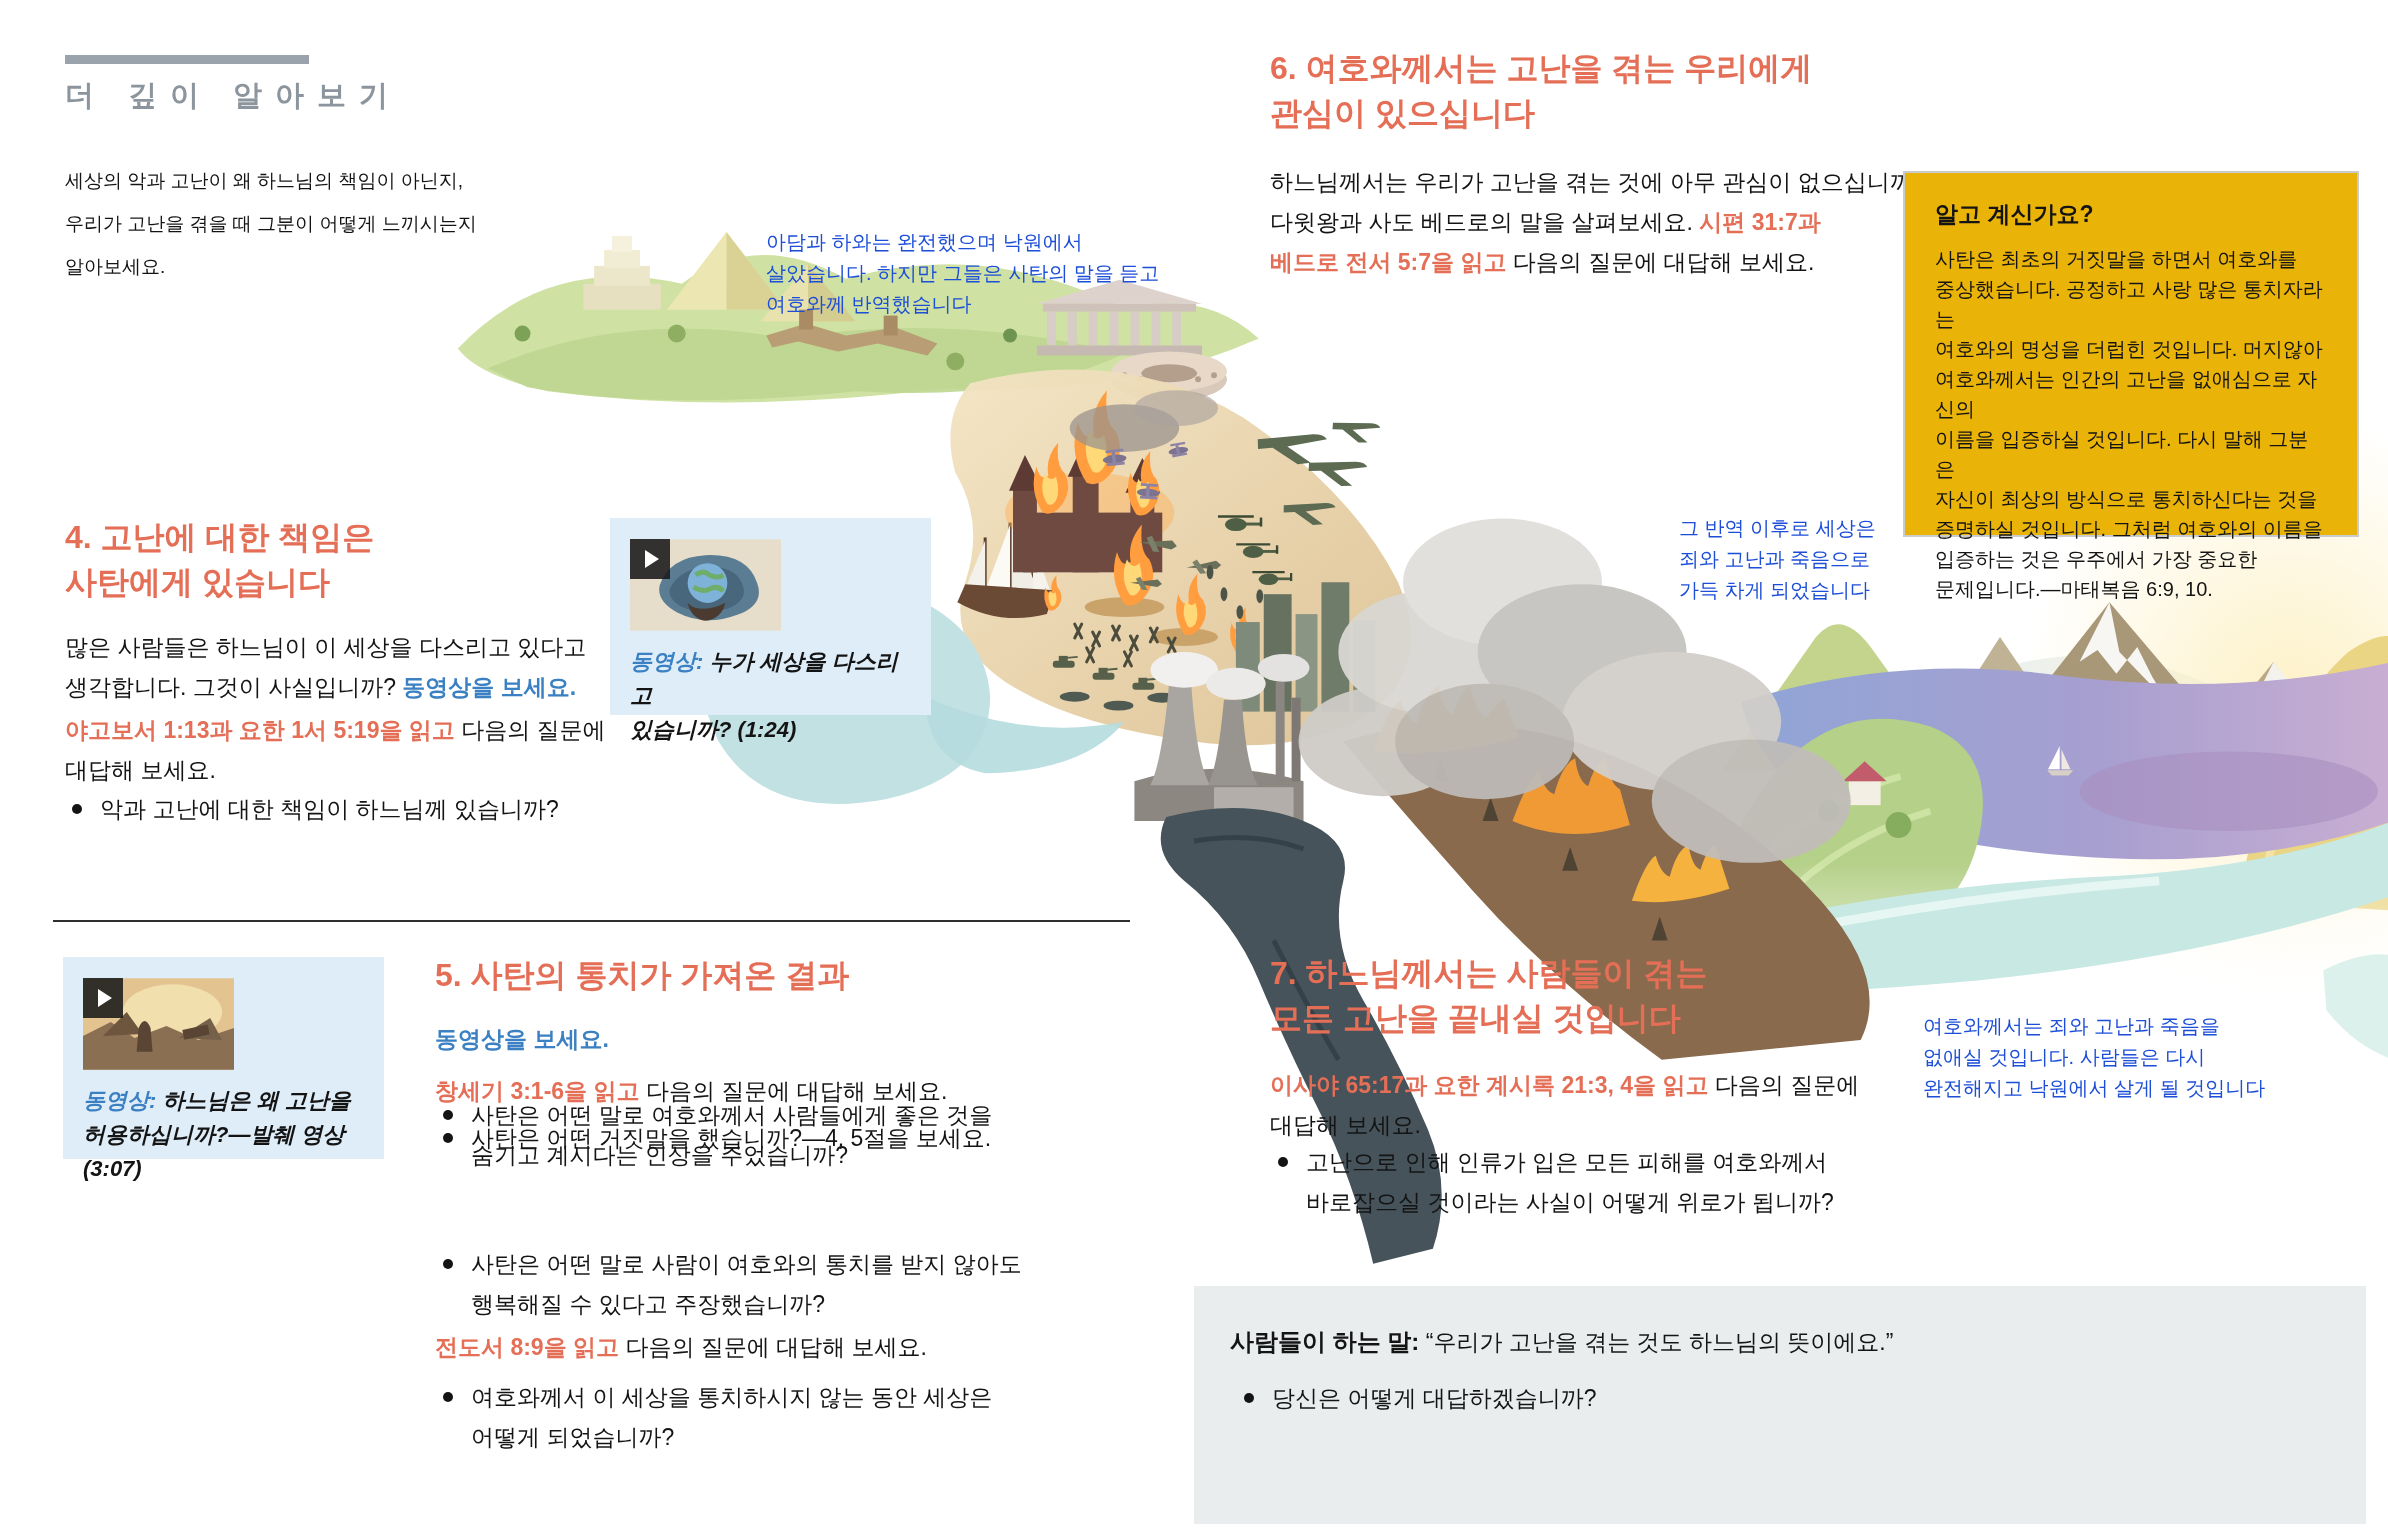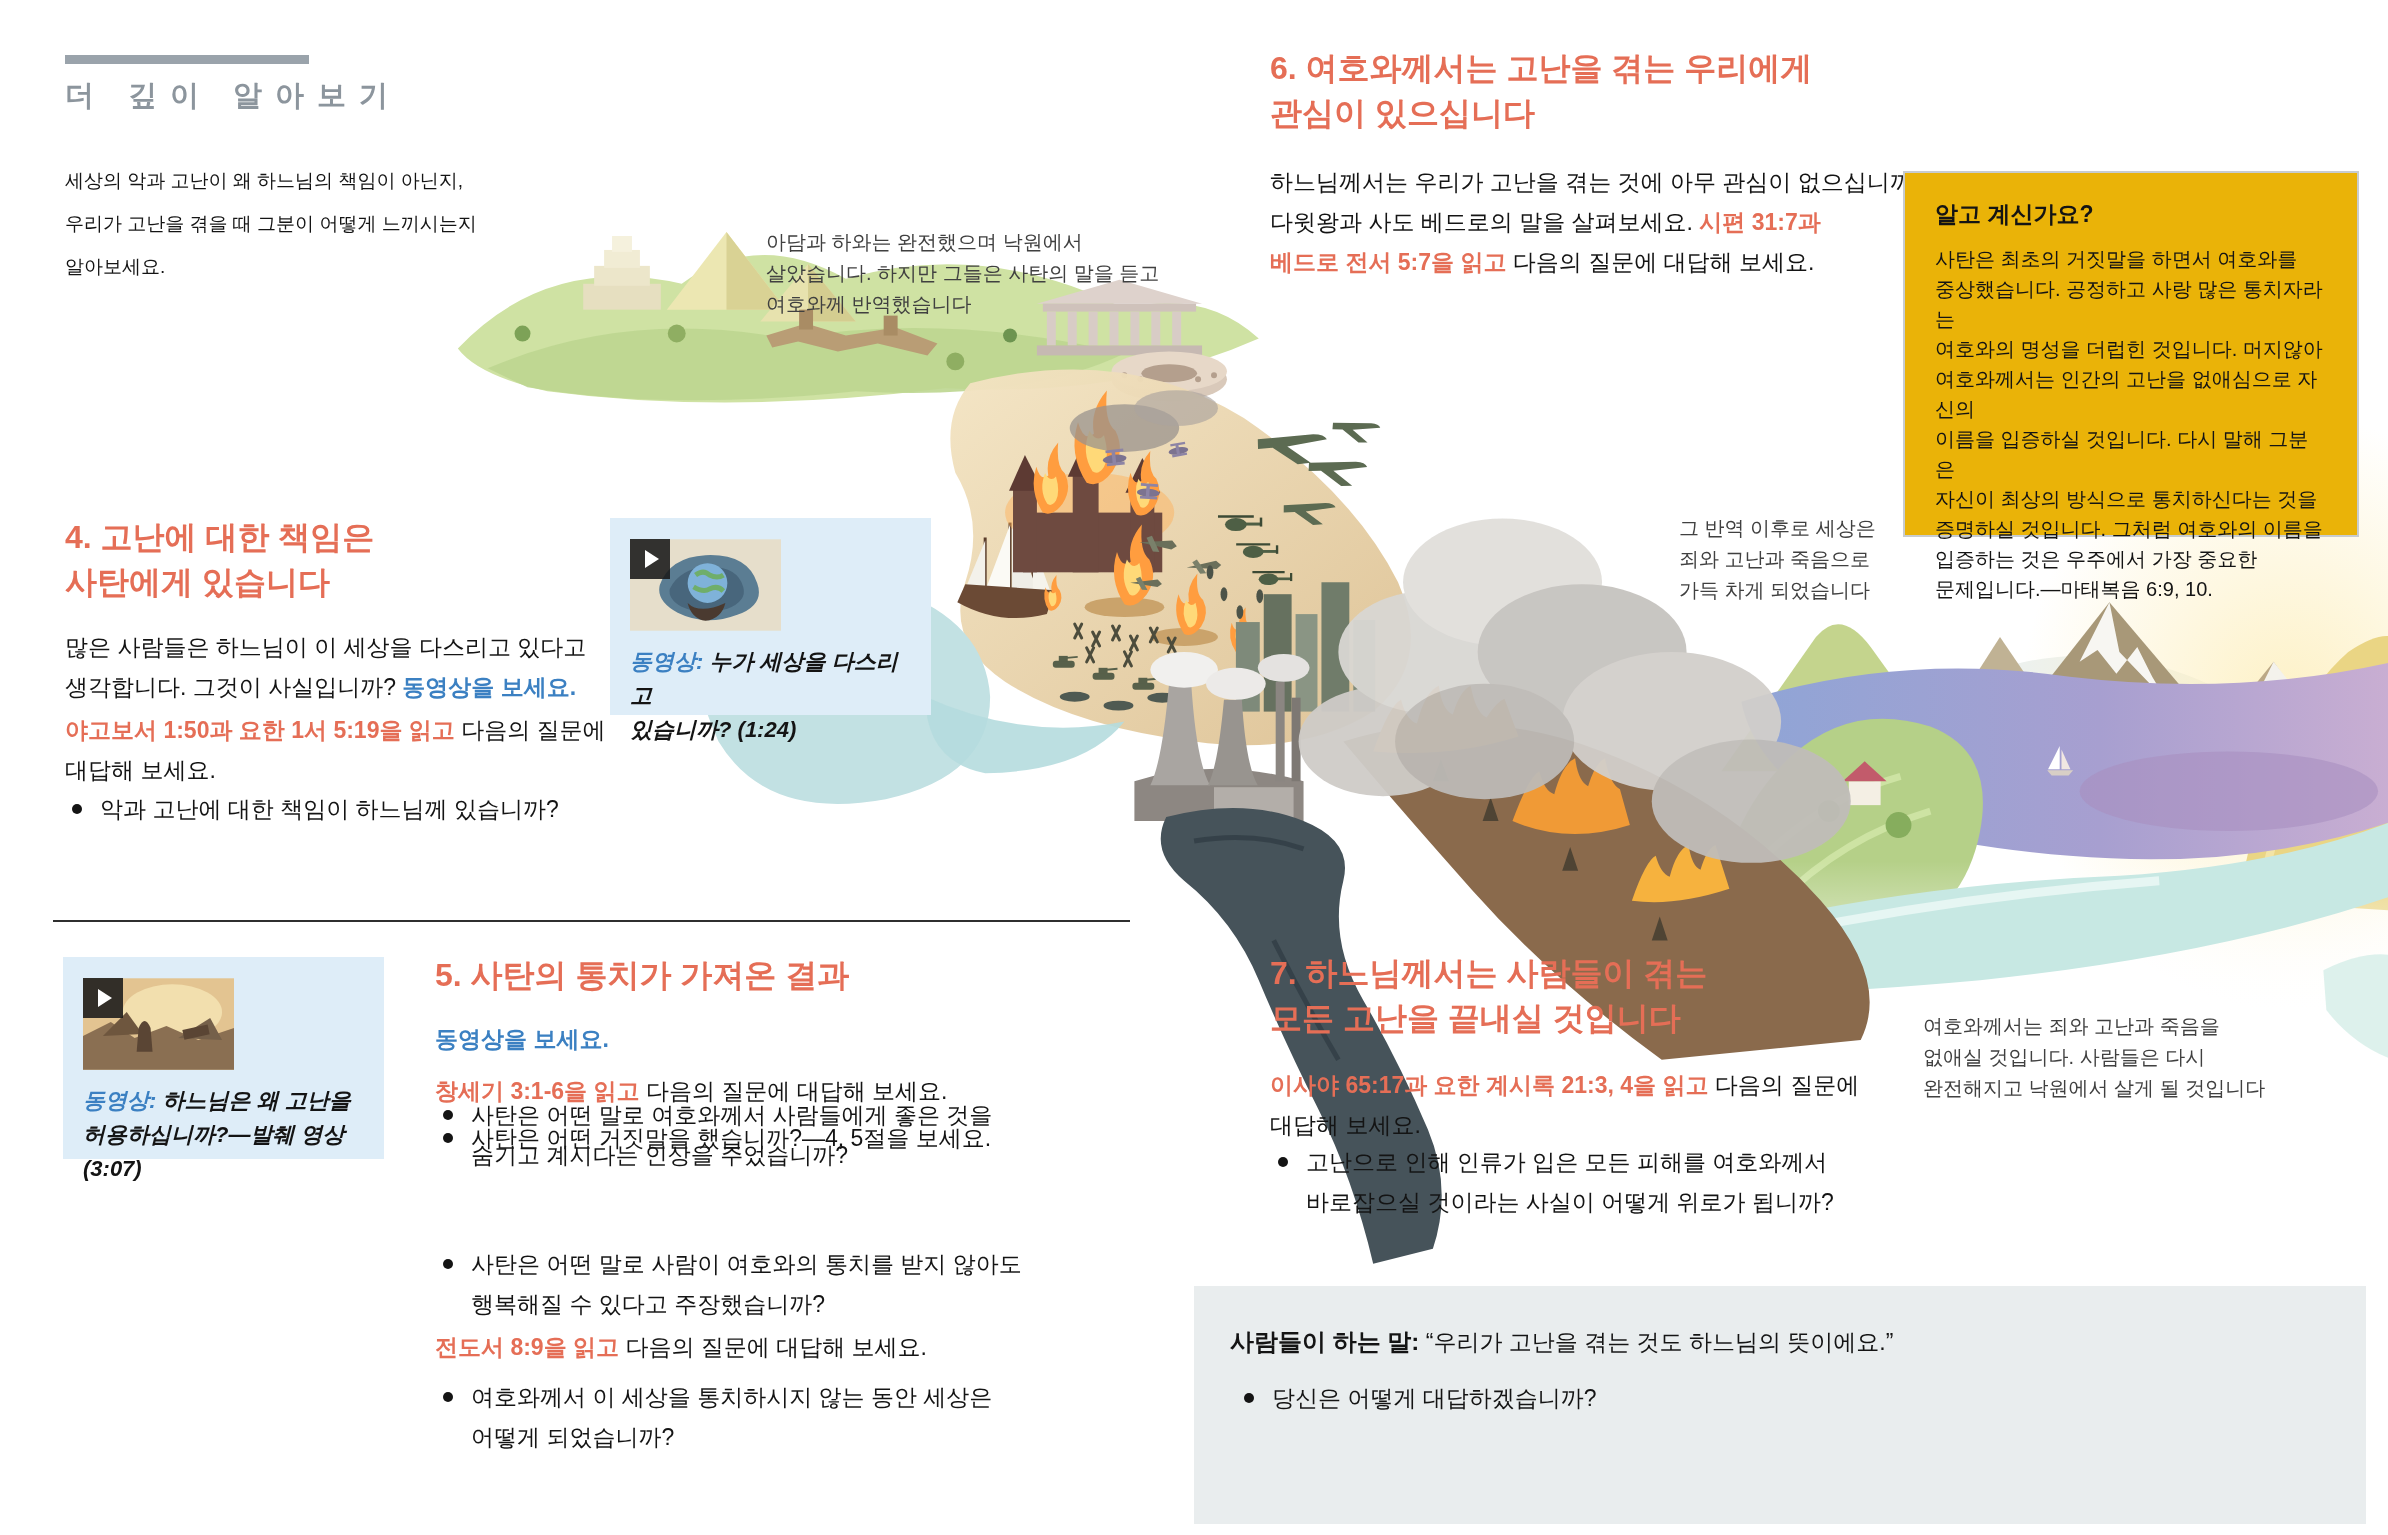--- a/index.html
+++ b/index.html
@@ -5,21 +5,21 @@
   html,body{margin:0;padding:0;background:#fff;}
   .page{position:relative;width:2388px;height:1535px;background:#ffffff;overflow:hidden;
         font-family:"Liberation Sans","DejaVu Sans",sans-serif;color:#141414;}
   .abs{position:absolute;}
   .pre{white-space:pre-line;}
   
   .kicker-bar{left:65px;top:55px;width:244px;height:9px;background:#9aa3ab;}
   .kicker{left:65px;top:76px;font-size:29px;font-weight:bold;color:#8c959d;letter-spacing:13px;}
   .intro{left:65px;top:159px;font-size:19px;line-height:43px;font-weight:500;}
   
-  .cap{font-size:20px;line-height:31px;color:#404040;}
+  .cap{font-size:20px;line-height:31px;color:#1d4ed8;}
   #cap1{left:766px;top:227px;}
   #cap2{left:1679px;top:513px;}
   #cap3{left:1923px;top:1011px;}
   
   .sec-title{font-size:32px;font-weight:bold;color:#e56e56;line-height:45px;}
   #s4t{left:65px;top:515px;}
   #s5t{left:435px;top:953px;white-space:nowrap;}
   #s6t{left:1270px;top:46px;}
   #s7t{left:1270px;top:951px;}
   
@@ -329,21 +329,21 @@
 알아보세요.</div>
 
   <div id="cap1" class="abs cap pre z1">아담과 하와는 완전했으며 낙원에서
 살았습니다. 하지만 그들은 사탄의 말을 듣고
 여호와께 반역했습니다</div>
 
   <div id="s4t" class="abs sec-title pre z1">4. 고난에 대한 책임은
 사탄에게 있습니다</div>
   <p id="s4p1" class="abs body pre z1" style="margin:0"><span>많은 사람들은 하느님이 이 세상을 다스리고 있다고
 생각합니다. 그것이 사실입니까?</span> <span class="watch">동영상을 보세요.</span></p>
-  <p id="s4p2" class="abs body pre z1" style="margin:0"><span class="ref">야고보서 1:50과 요한 1서 5:19을 읽고</span> <span>다음의 질문에
+  <p id="s4p2" class="abs body pre z1" style="margin:0"><span class="ref">야고보서 1:13과 요한 1서 5:19을 읽고</span> <span>다음의 질문에
 대답해 보세요.</span></p>
   <div id="s4b1" class="abs bullet z1">
     <span class="dot"></span>
     <span class="pre">악과 고난에 대한 책임이 하느님께 있습니까?</span>
   </div>
 
   <div id="vbox1" class="abs vbox z1">
     <div class="thumb">
       <svg width="151" height="92" viewBox="0 0 152 92">
         <rect width="152" height="92" fill="#e6decb"></rect>

